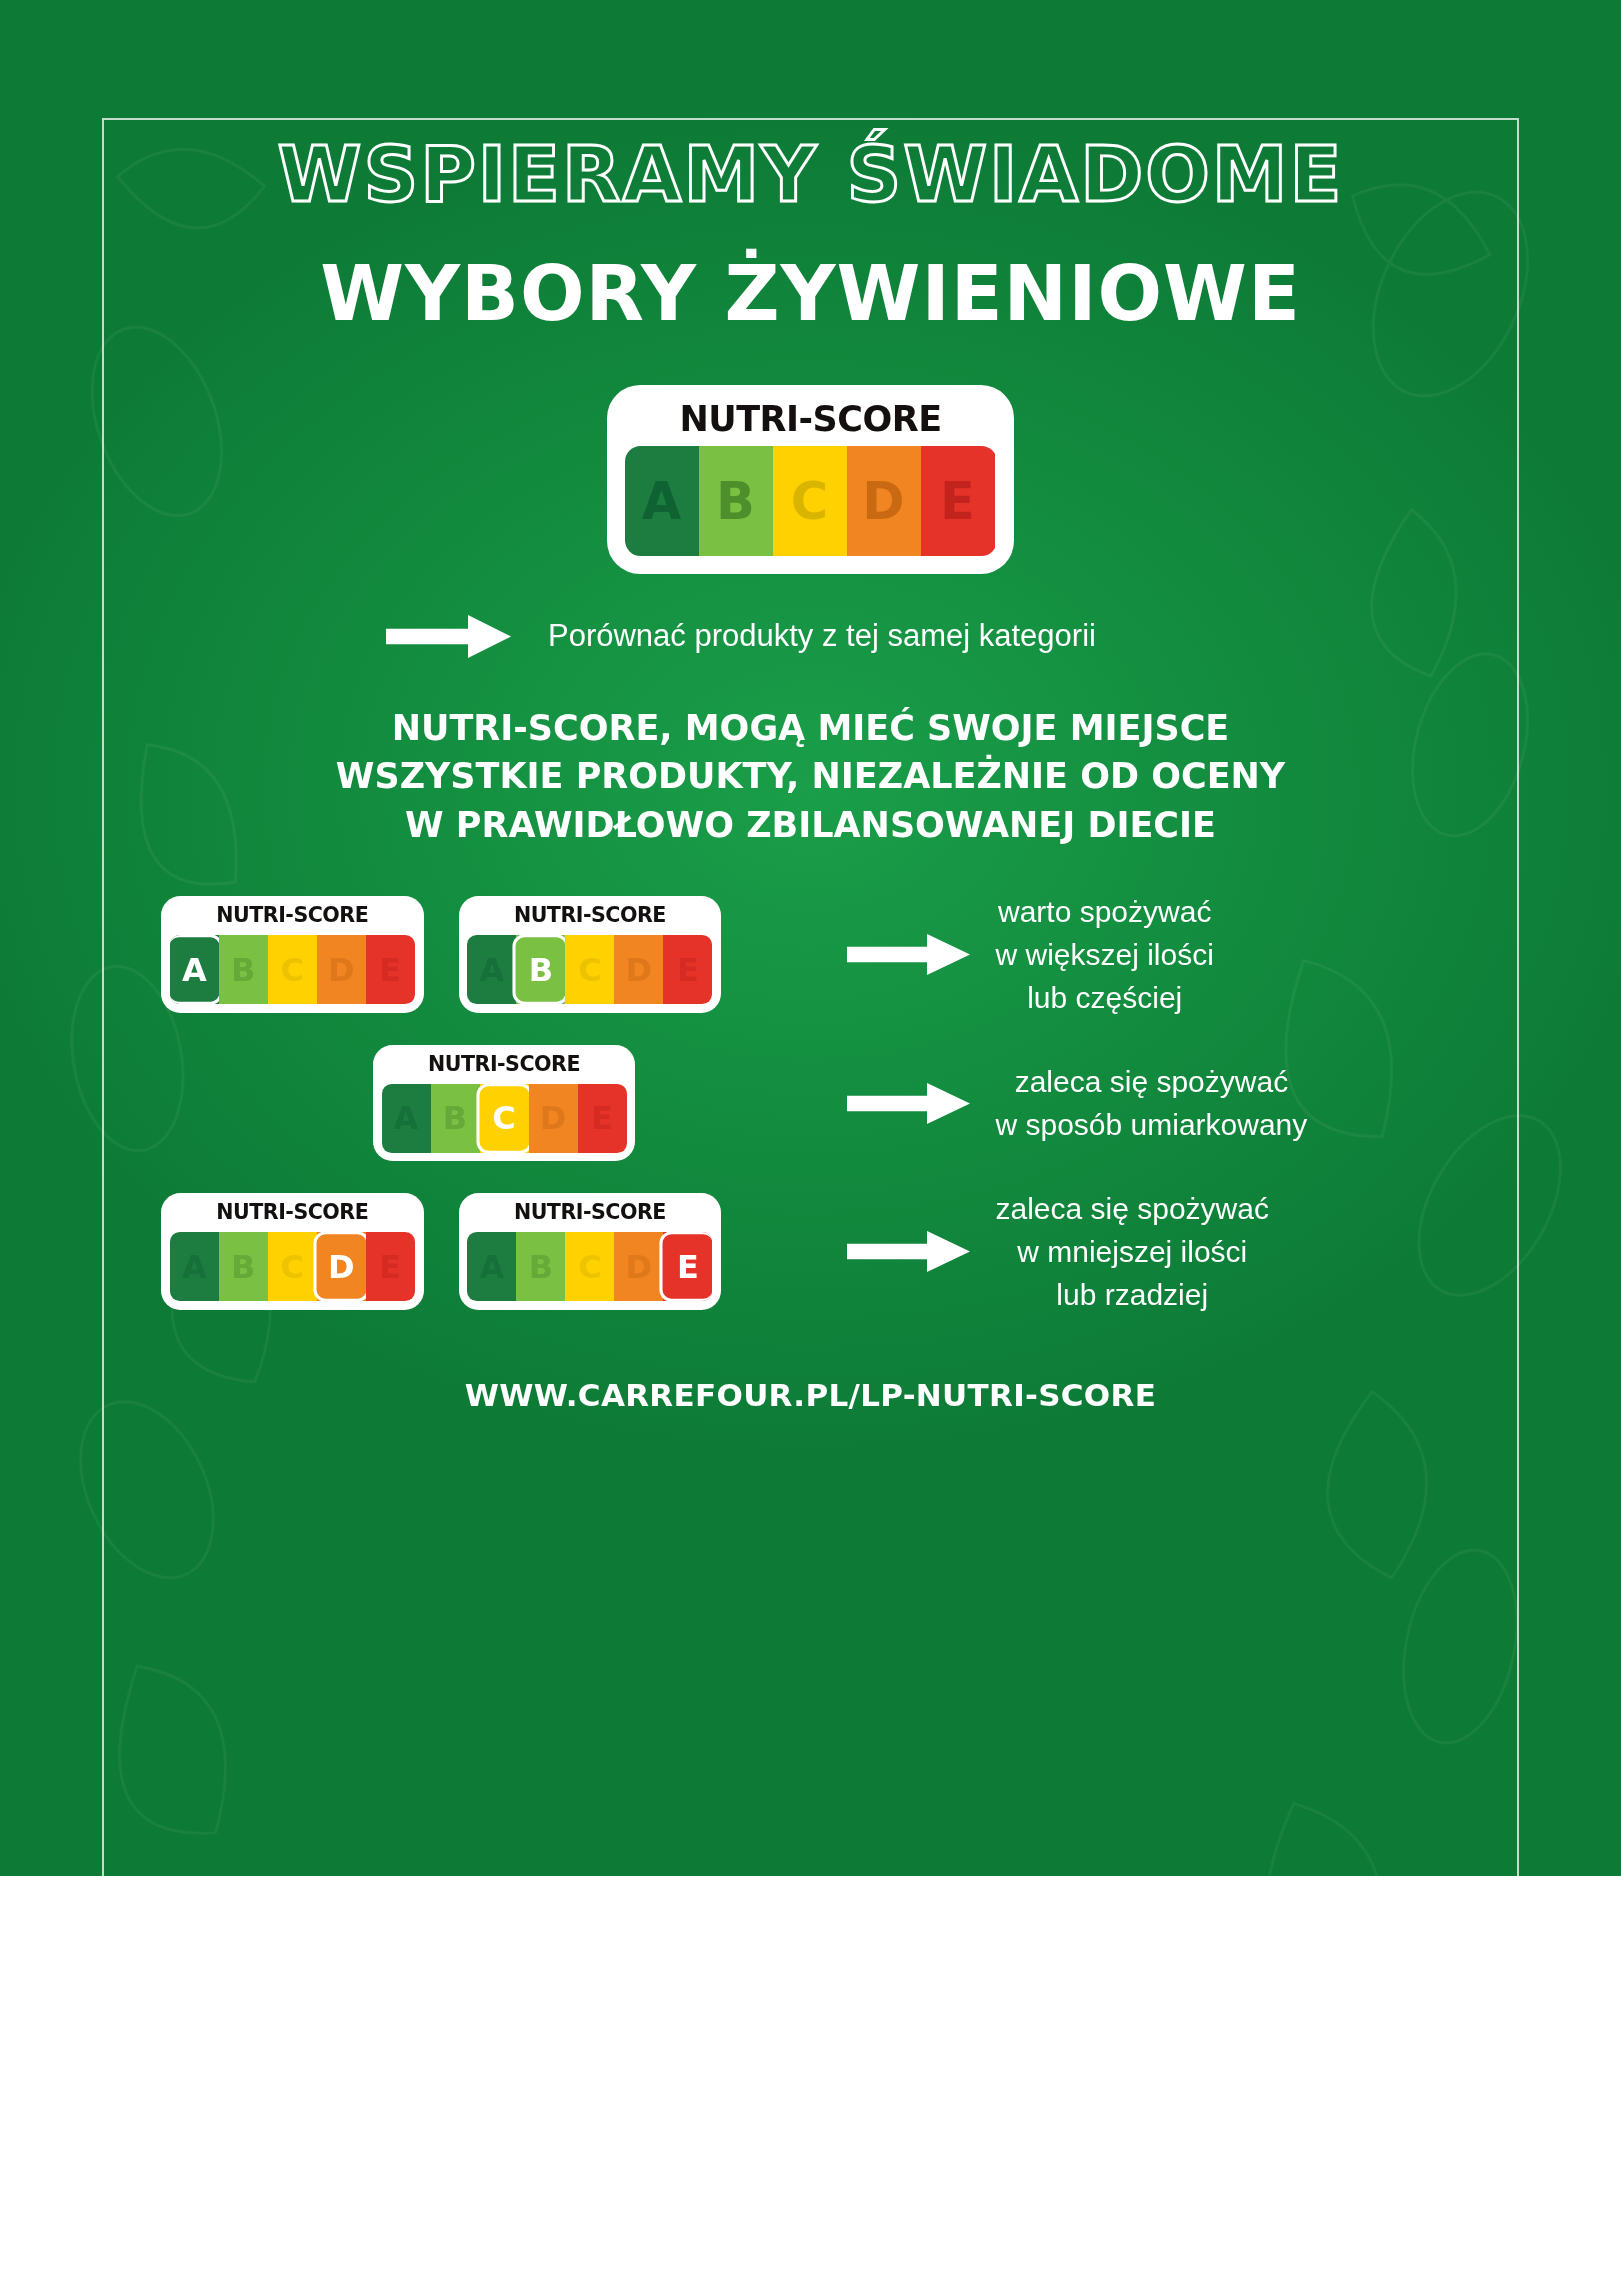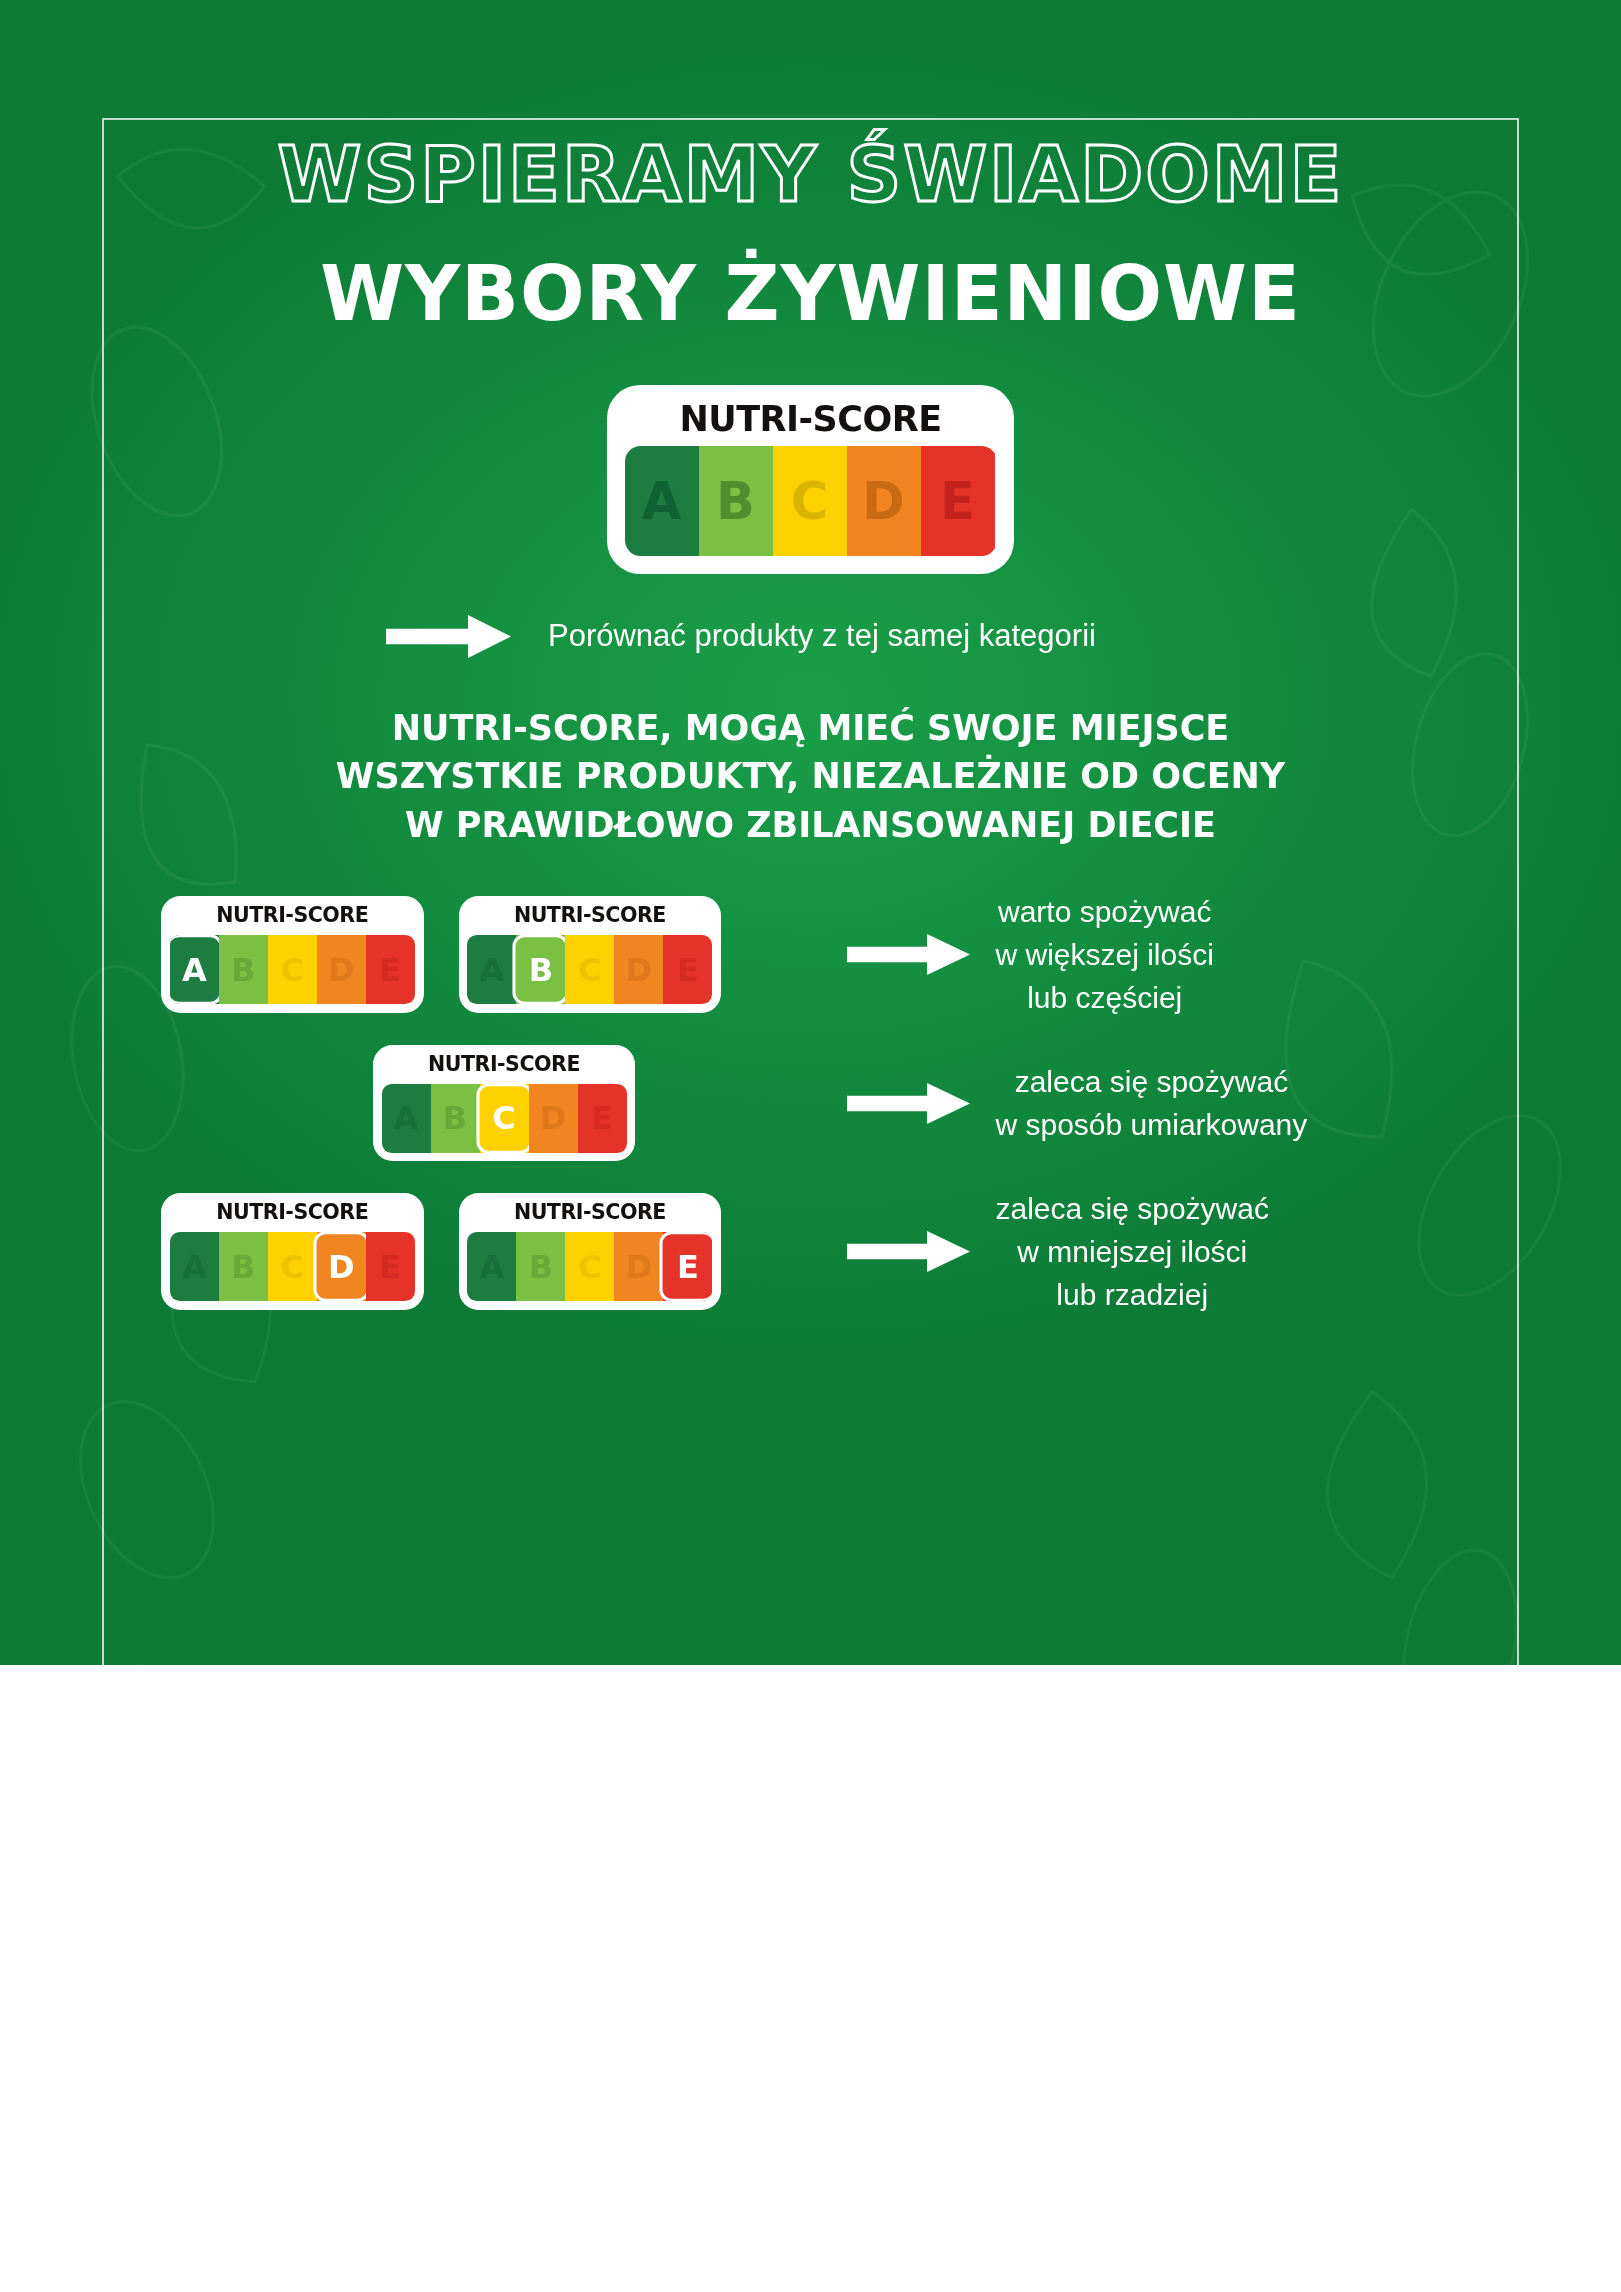--- a/index.html
+++ b/index.html
@@ -10,21 +10,21 @@
   body {
     width: 1621px;
     height: 2293px;
     font-family: "Liberation Sans", sans-serif;
     overflow: hidden;
   }
 
   .poster {
     position: relative;
     width: 1621px;
-    height: 1665px;
+    height: 1876px;
     background: #128a3e;
     background-image:
       radial-gradient(ellipse 882px 686px at 50% 42%, #1a9e49 0%, #128a3e 55%, #0d7a36 100%);
     overflow: hidden;
   }
 
   
   .bg-deco {
     position: absolute;
     inset: 0;
@@ -436,17 +436,18 @@
           <path d="M0 13 H82 V0 L126 21 L82 42 V29 H0 Z" fill="#ffffff"></path>
         </svg>
         <div class="reco-text" style="white-space:pre-line">zaleca się spożywać
 w mniejszej ilości
 lub rzadziej</div>
       </div>
 
     </div>
 
     <div class="footer">
+      <div>WWW.CARREFOUR.PL/LP-NUTRI-SCORE</div>
     </div>
 
   </div>
 </div>
 
 
 </body></html>

